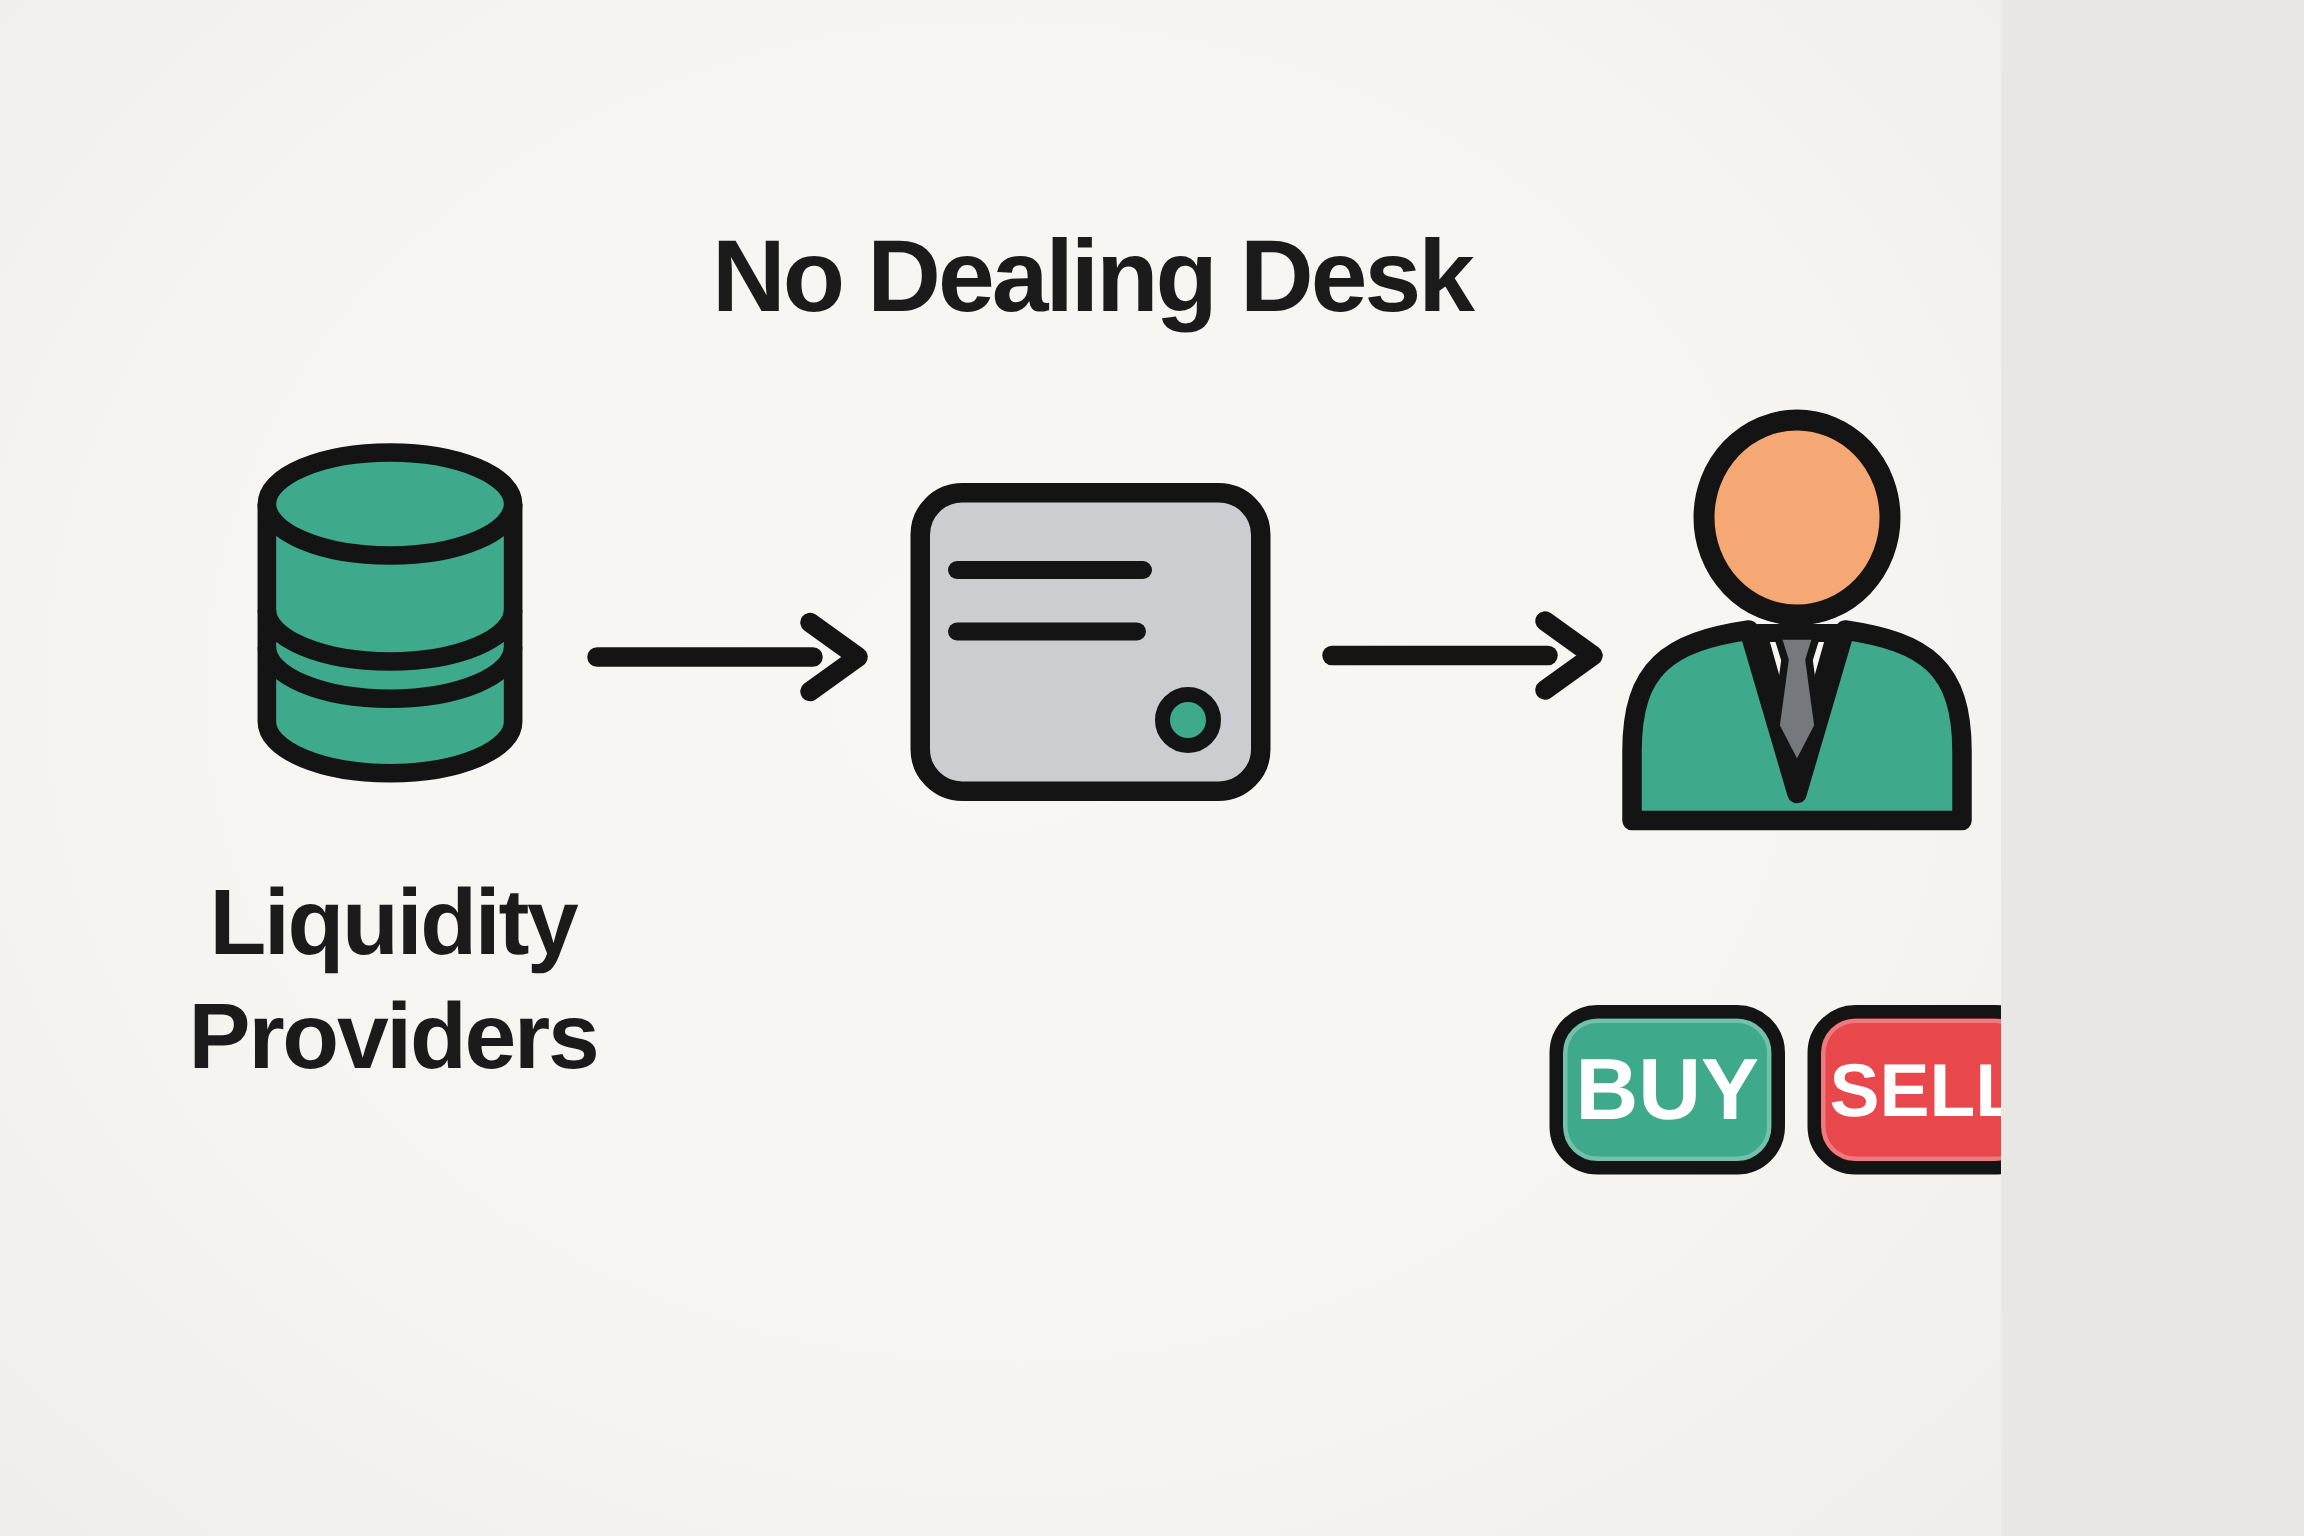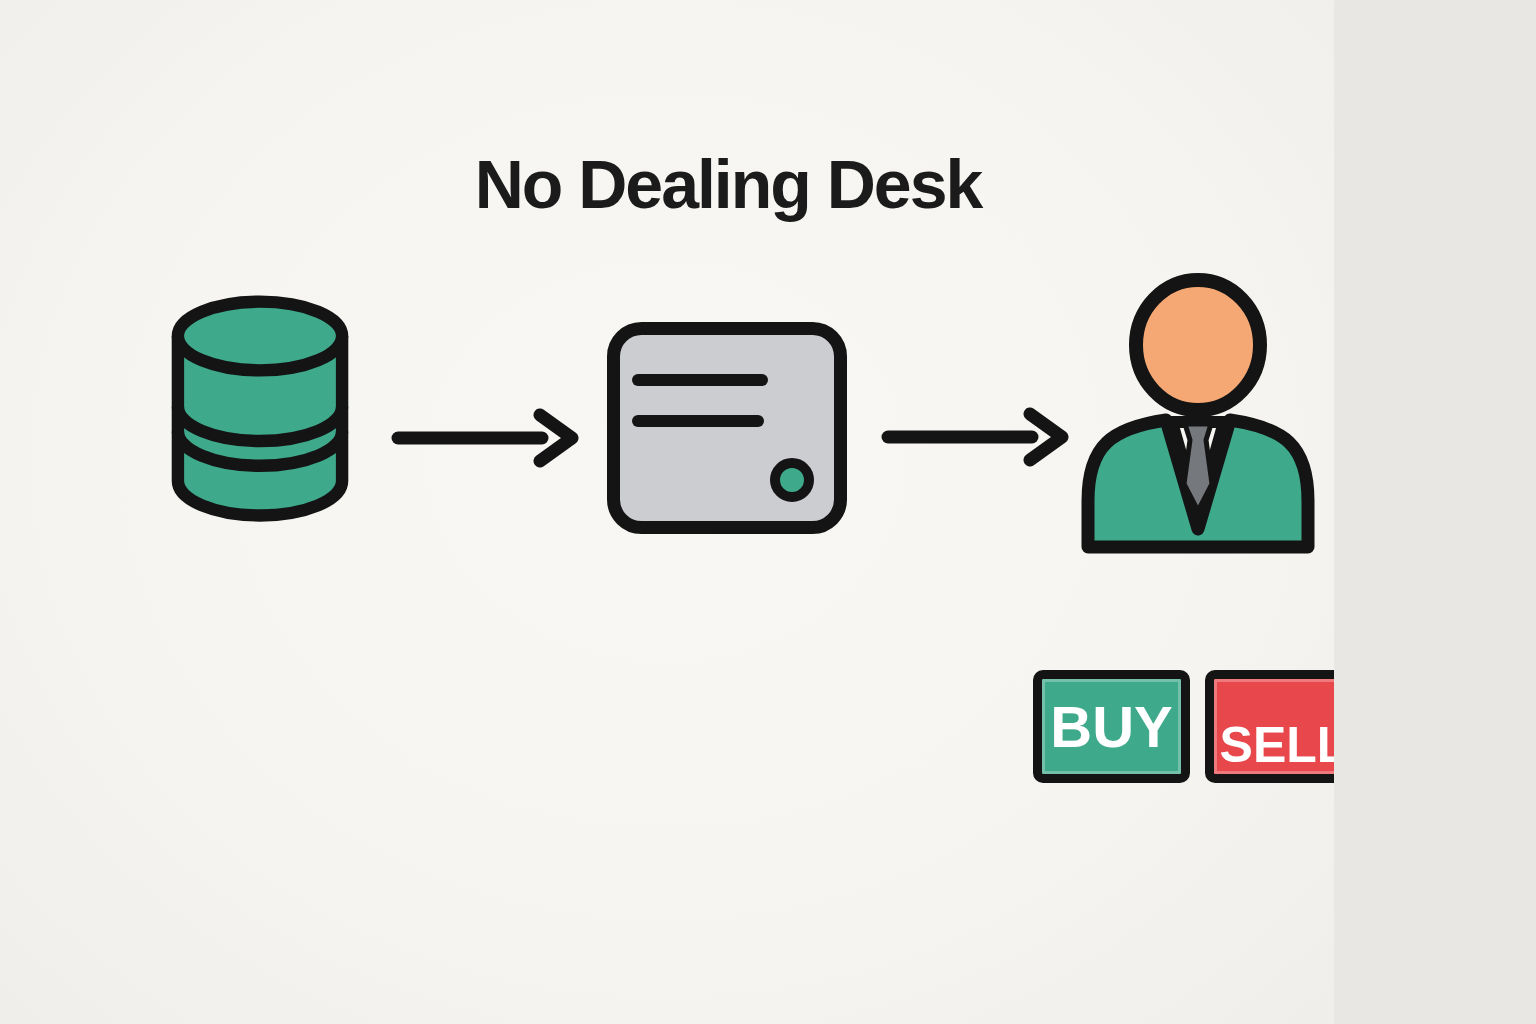--- a/index.html
+++ b/index.html
@@ -30,27 +30,27 @@
   .st{stroke:var(--outline);}
   .f-green{fill:var(--green);}
   .f-gray{fill:var(--card_gray);}
   .f-skin{fill:var(--skin);}
   .f-tie{fill:var(--tie_gray);}
   .f-bg{fill:var(--bg);}
   .f-none{fill:none;}
 
   .trade-btn{
     top:670px;width:157px;height:113px;box-sizing:border-box;
-    border:9px solid var(--outline);border-radius:10px;
+    border:9px solid var(--outline);border-radius:32px;
     display:flex;align-items:center;justify-content:center;
     box-shadow:inset 0 0 0 3px rgba(255,255,255,0.28);
     cursor:pointer;
   }
   .buy-btn{left:1033px;background:var(--green);}
-  .sell-btn{left:1205px;background:var(--red);align-items:flex-end;}
+  .sell-btn{left:1205px;background:var(--red);}
   .btn-text{
     color:var(--button_text);font-weight:700;letter-spacing:0;
     font-family:"Liberation Sans", sans-serif;
   }
   .buy-btn .btn-text{font-size:58px;}
   .sell-btn .btn-text{font-size:50px;}
 </style>
 </head>
 <body>
 
@@ -58,20 +58,24 @@
 
   <div class="abs title">No Dealing Desk</div>
 
   <svg class="abs db-icon" viewBox="0 0 200 242" aria-hidden="true">
     <path class="st f-green" stroke-width="13" d="M14,44 L14,196 A86,36 0 0 0 186,196 L186,44"></path>
     <ellipse class="st f-green" stroke-width="13" cx="100" cy="44" rx="86" ry="36"></ellipse>
     <path class="st f-none" stroke-width="13" d="M14,118 A86,36 0 0 0 186,118"></path>
     <path class="st f-none" stroke-width="13" d="M14,144 A86,36 0 0 0 186,144"></path>
   </svg>
 
+  <div class="abs node-label lp-label">
+    <div>Liquidity</div>
+    <div>Providers</div>
+  </div>
 
   <svg class="abs arrow1" viewBox="0 0 190 60" aria-hidden="true">
     <line class="st" stroke-width="13" stroke-linecap="round" x1="8" y1="30" x2="152" y2="30"></line>
     <polyline class="st f-none" stroke-width="13" stroke-linecap="round" stroke-linejoin="round" points="150,7 182,30 150,53"></polyline>
   </svg>
 
   <svg class="abs card-icon" viewBox="0 0 242 214" aria-hidden="true">
     <rect class="st f-gray" stroke-width="13" x="7.5" y="7.5" width="227" height="199" rx="28"></rect>
     <line class="st" stroke-width="12" stroke-linecap="round" x1="32" y1="59" x2="156" y2="59"></line>
     <line class="st" stroke-width="12" stroke-linecap="round" x1="32" y1="100" x2="152" y2="100"></line>

